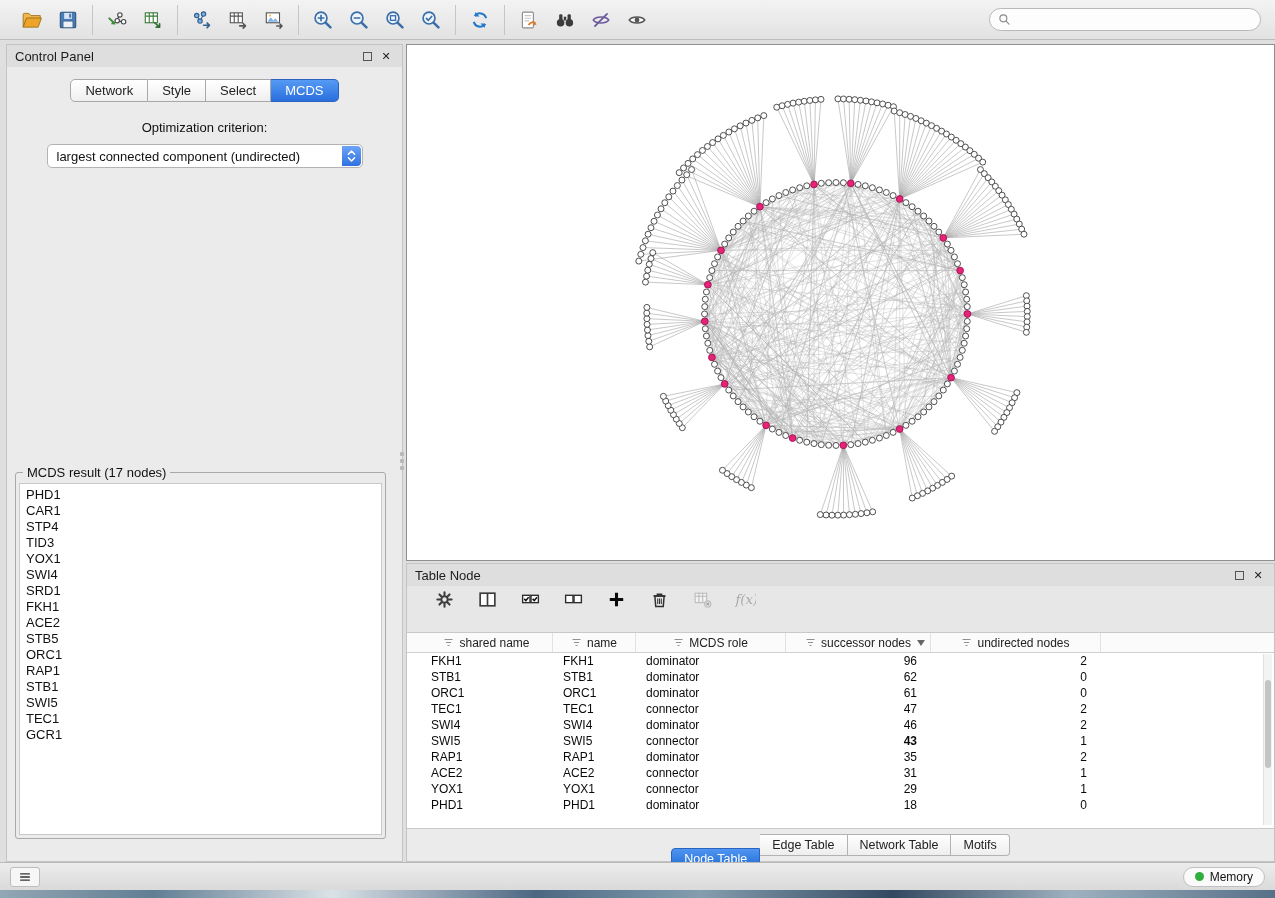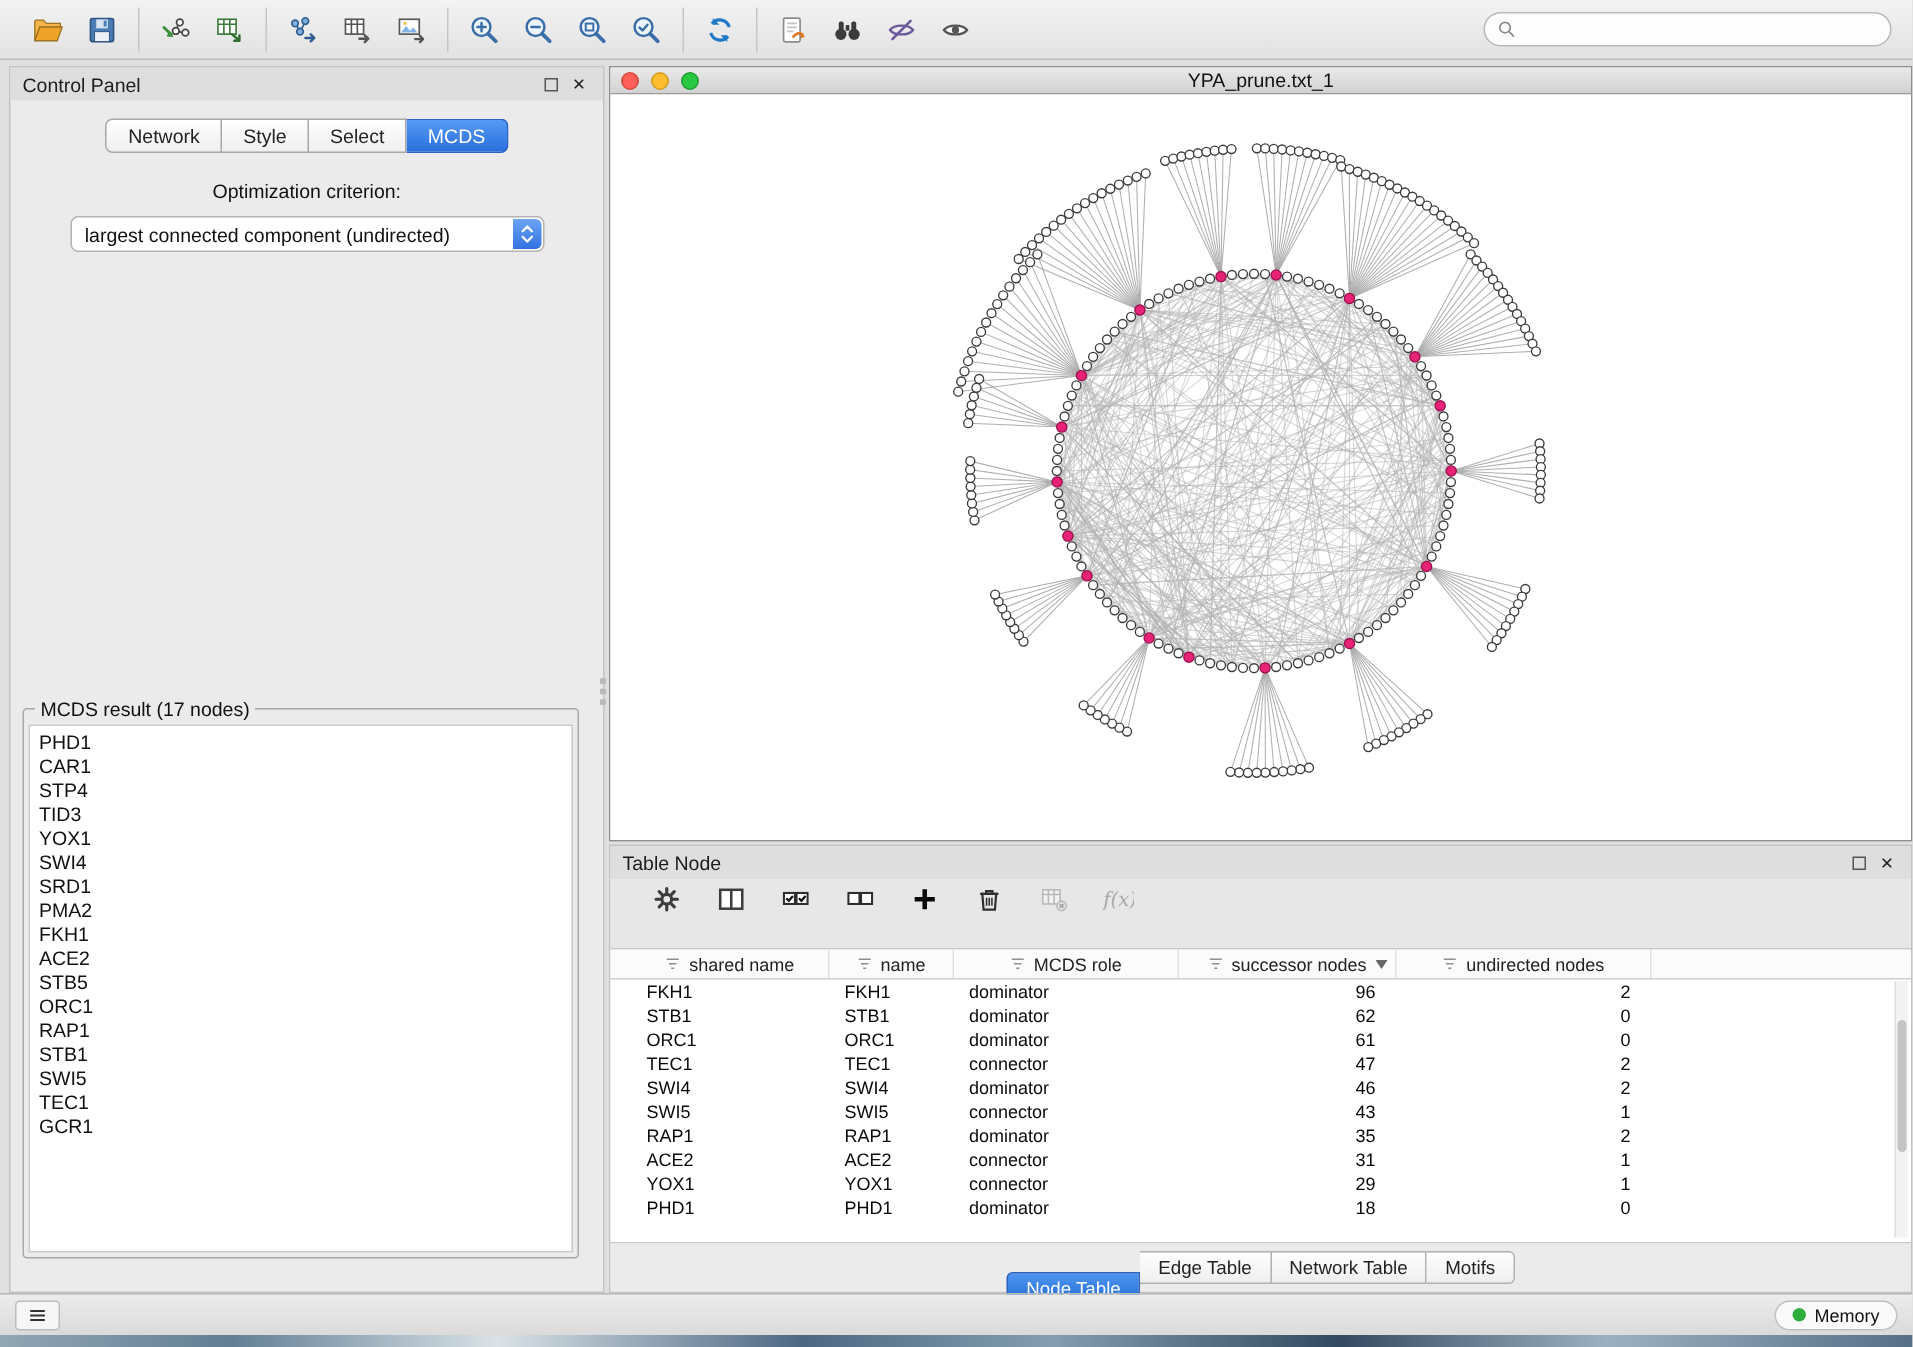--- a/index.html
+++ b/index.html
@@ -417,49 +417,40 @@
     <fieldset class="result-box">
       <legend>MCDS result (17 nodes)</legend>
       <div class="result-list" id="result-list">
           <div class="result-item">PHD1</div>
           <div class="result-item">CAR1</div>
           <div class="result-item">STP4</div>
           <div class="result-item">TID3</div>
           <div class="result-item">YOX1</div>
           <div class="result-item">SWI4</div>
           <div class="result-item">SRD1</div>
-          <div class="result-item">PMA2</div>
           <div class="result-item">FKH1</div>
           <div class="result-item">ACE2</div>
           <div class="result-item">STB5</div>
           <div class="result-item">ORC1</div>
           <div class="result-item">RAP1</div>
           <div class="result-item">STB1</div>
           <div class="result-item">SWI5</div>
           <div class="result-item">TEC1</div>
           <div class="result-item">GCR1</div>
         </div>
     </fieldset>
   </div>
 
   <div class="v-split-handle">
       <i></i>
       <i></i>
       <i></i>
     </div>
 
   <div class="network-window">
-    <div class="net-titlebar">
-      <span class="traffic">
-        <span class="tl red"></span>
-        <span class="tl yellow"></span>
-        <span class="tl green"></span>
-      </span>
-      <span class="net-title">YPA_prune.txt_1</span>
-    </div>
     <div class="net-canvas">
       <svg id="network-svg" viewBox="0 0 869 499">
           <g>
             <line x1="314.5" y1="188.1" x2="232.0" y2="198.9" stroke="#a6a6a6" stroke-width="0.7" stroke-opacity="0.9"></line>
             <line x1="314.5" y1="188.1" x2="234.0" y2="192.1" stroke="#a6a6a6" stroke-width="0.7" stroke-opacity="0.9"></line>
             <line x1="314.5" y1="188.1" x2="236.2" y2="185.3" stroke="#a6a6a6" stroke-width="0.7" stroke-opacity="0.9"></line>
             <line x1="314.5" y1="188.1" x2="238.6" y2="178.5" stroke="#a6a6a6" stroke-width="0.7" stroke-opacity="0.9"></line>
             <line x1="314.5" y1="188.1" x2="241.3" y2="171.9" stroke="#a6a6a6" stroke-width="0.7" stroke-opacity="0.9"></line>
             <line x1="314.5" y1="188.1" x2="244.2" y2="165.4" stroke="#a6a6a6" stroke-width="0.7" stroke-opacity="0.9"></line>
             <line x1="314.5" y1="188.1" x2="247.3" y2="158.9" stroke="#a6a6a6" stroke-width="0.7" stroke-opacity="0.9"></line>
@@ -1506,21 +1497,21 @@
             <div class="td" style="width: 132px;">SWI4</div>
             <div class="td" style="width: 83px;">SWI4</div>
             <div class="td" style="width: 150px;">dominator</div>
             <div class="td num" style="width: 145px;">46</div>
             <div class="td num" style="width: 170px;">2</div>
           </div>
           <div class="tr">
             <div class="td" style="width: 132px;">SWI5</div>
             <div class="td" style="width: 83px;">SWI5</div>
             <div class="td" style="width: 150px;">connector</div>
-            <div class="td num" style="width: 145px;">43</div>
+            <div class="td num" style="width: 145px; font-weight: bold;">43</div>
             <div class="td num" style="width: 170px;">1</div>
           </div>
           <div class="tr">
             <div class="td" style="width: 132px;">RAP1</div>
             <div class="td" style="width: 83px;">RAP1</div>
             <div class="td" style="width: 150px;">dominator</div>
             <div class="td num" style="width: 145px;">35</div>
             <div class="td num" style="width: 170px;">2</div>
           </div>
           <div class="tr">

